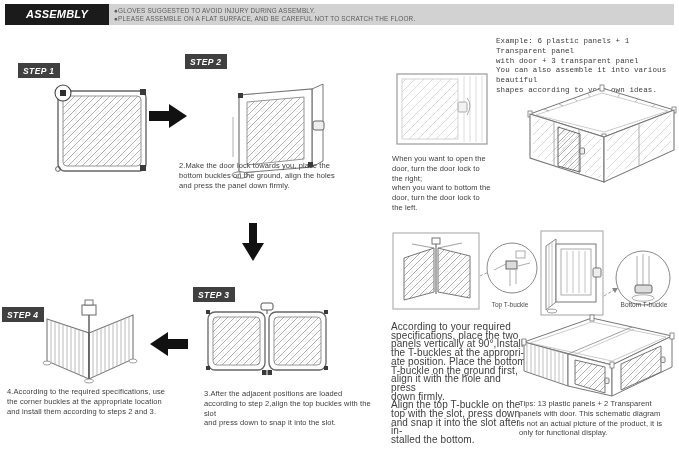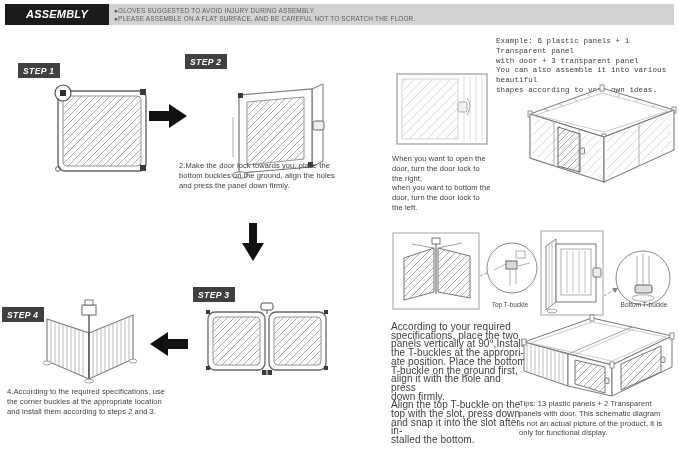--- a/index.html
+++ b/index.html
@@ -173,20 +173,23 @@
     <rect x="64.5" y="70" width="4.5" height="5" fill="#3a3a3a"></rect>
     <rect x="3" y="10" width="4" height="4" fill="#3a3a3a"></rect>
     <rect x="121" y="10" width="4" height="4" fill="#3a3a3a"></rect>
     <rect x="3" y="66" width="4" height="4" fill="#3a3a3a"></rect>
     <rect x="121" y="66" width="4" height="4" fill="#3a3a3a"></rect>
   </svg>
 
   <div class="txt step4">4.According to the required specifications, use
 the corner buckles at the appropriate location
 and install them according to steps 2 and 3.</div>
+  <div class="txt step3">3.After the adjacent positions are loaded
+according to step 2,align the top buckles with the slot
+and press down to snap it into the slot.</div>
 
   <div class="txt example">Example: 6 plastic panels + 1 Transparent panel
 with door + 3 transparent panel
 You can also assemble it into various beautiful
 shapes according to your own ideas.</div>
 
   <svg class="ill i-door" width="96" height="86" viewBox="0 0 96 86">
     <rect x="3" y="10" width="90" height="70" fill="#fff" stroke="#999" stroke-width="1.2"></rect>
     <rect x="8" y="15" width="56" height="60" fill="url(#hatchL)" stroke="#c8c8c8" stroke-width="0.8"></rect>
     <line x1="70" y1="12" x2="70" y2="78" stroke="#d4d4d4" stroke-width="0.8"></line>

